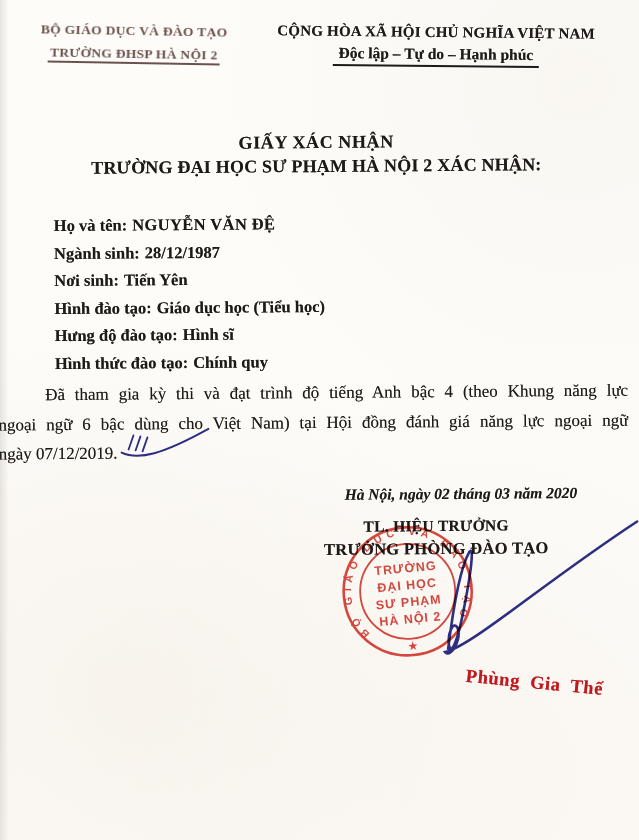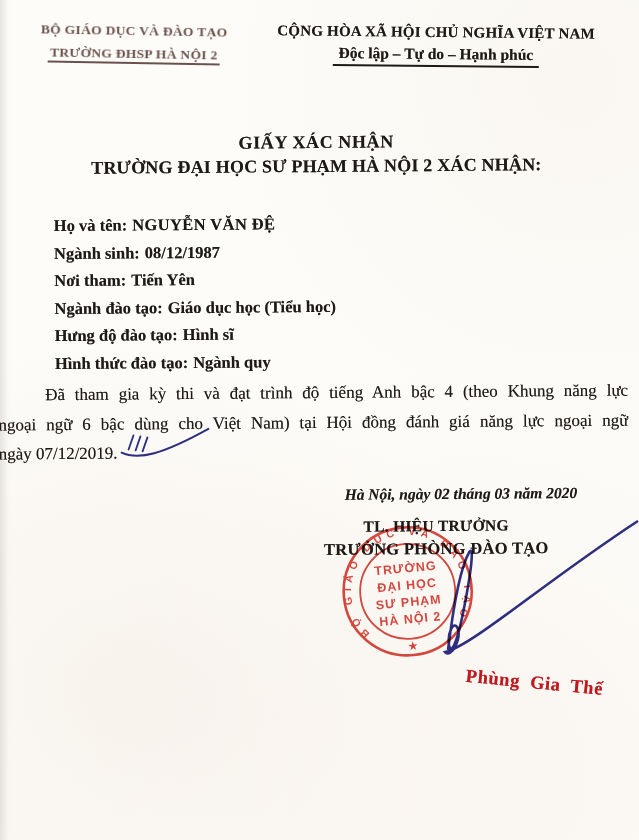--- a/index.html
+++ b/index.html
@@ -85,33 +85,33 @@
     <div class="abs title ink">
       <div class="t1">GIẤY XÁC NHẬN</div>
       <div class="t2">TRƯỜNG ĐẠI HỌC SƯ PHẠM HÀ NỘI 2 XÁC NHẬN:</div>
     </div>
 
     <div class="abs fields ink">
       <div class="row">
         <span class="lbl">Họ và tên:</span><span class="name">NGUYỄN VĂN ĐỆ</span>
       </div>
       <div class="row">
-        <span class="lbl">Ngành sinh:</span><span>08/12/1987</span>
+        <span class="lbl">Ngành sinh:</span><span>28/12/1987</span>
       </div>
       <div class="row">
-        <span class="lbl">Nơi tham:</span><span>Tiến Yên</span>
+        <span class="lbl">Nơi sinh:</span><span>Tiến Yên</span>
       </div>
       <div class="row">
-        <span class="lbl">Ngành đào tạo:</span><span>Giáo dục học (Tiểu học)</span>
+        <span class="lbl">Hình đào tạo:</span><span>Giáo dục học (Tiểu học)</span>
       </div>
       <div class="row">
         <span class="lbl">Hưng độ đào tạo:</span><span>Hình sĩ</span>
       </div>
       <div class="row">
-        <span class="lbl">Hình thức đào tạo:</span><span>Ngành quy</span>
+        <span class="lbl">Hình thức đào tạo:</span><span>Chính quy</span>
       </div>
     </div>
 
     <div class="abs para ink">
       <div class="ln j ind">Đã tham gia kỳ thi và đạt trình độ tiếng Anh bậc 4 (theo Khung năng lực</div>
       <div class="ln j">ngoại ngữ 6 bậc dùng cho Việt Nam) tại Hội đồng đánh giá năng lực ngoại ngữ</div>
       <div class="ln">ngày 07/12/2019.</div>
     </div>
 
     <div class="abs dateline ink">Hà Nội, ngày 02 tháng 03 năm 2020</div>

